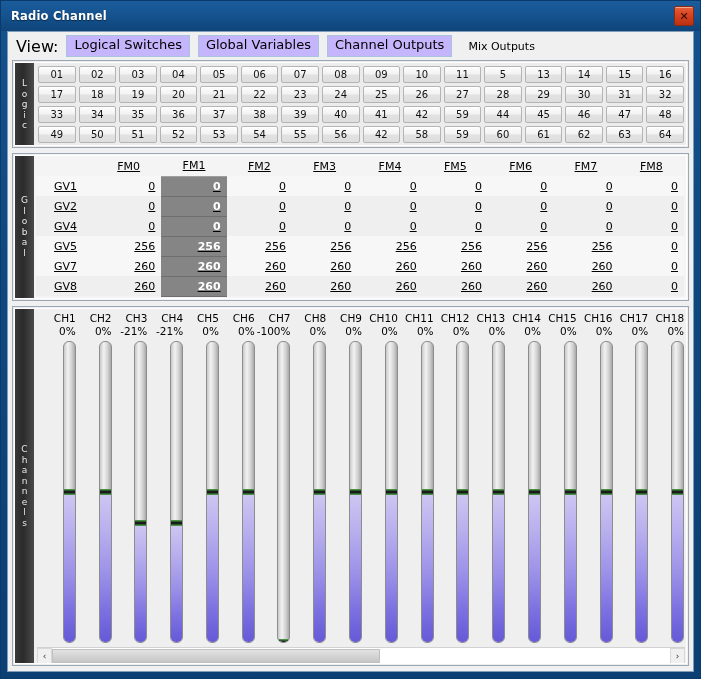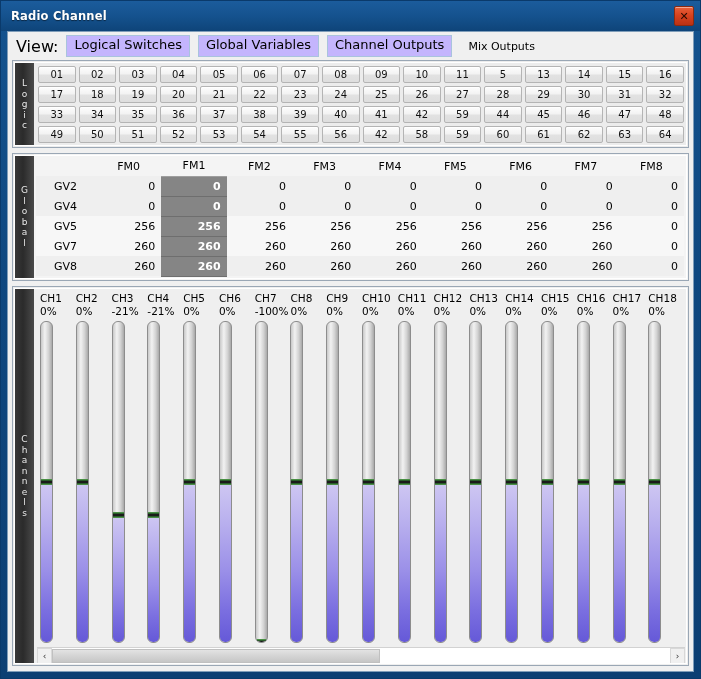--- a/index.html
+++ b/index.html
@@ -159,20 +159,21 @@
     flex: 1 1 auto;
     background: #f4f4f4;
     padding: 2px 4px 3px 2px;
     overflow: hidden;
   }
   table.gv {
     width: 100%;
     border-collapse: collapse;
     font-size: 11px;
     table-layout: fixed;
+    text-decoration: underline;
   }
   table.gv th {
     font-weight: normal;
     font-size: 11px;
     color: #000;
     text-align: center;
     height: 20px;
     background: #f4f4f4;
     border: none;
   }
@@ -213,21 +214,21 @@
     flex: 1 1 auto;
     display: flex;
     align-items: stretch;
     padding: 3px 2px 0 4px;
     gap: 0;
   }
   .ch-col {
     flex: 1 1 0;
     display: flex;
     flex-direction: column;
-    align-items: flex-start;
+    align-items: flex-end;
     min-width: 0;
   }
   .ch-name { font-size: 10.5px; color: #000; line-height: 13px; }
   .ch-val  { font-size: 10.5px; color: #000; line-height: 13px; margin-bottom: 3px; }
   .gauge-wrap {
     flex: 1 1 auto;
     width: 13px;
     position: relative;
     margin-bottom: 4px;
   }
@@ -411,20 +412,32 @@
                 <th>FM2</th>
                 <th>FM3</th>
                 <th>FM4</th>
                 <th>FM5</th>
                 <th>FM6</th>
                 <th>FM7</th>
                 <th>FM8</th>
               </tr>
           </thead>
           <tbody id="gv-body">
+              <tr class="odd">
+                <td class="rowhead">GV1</td>
+                <td>0</td>
+                <td class="sel">0</td>
+                <td>0</td>
+                <td>0</td>
+                <td>0</td>
+                <td>0</td>
+                <td>0</td>
+                <td>0</td>
+                <td>0</td>
+              </tr>
               <tr class="even">
                 <td class="rowhead">GV2</td>
                 <td>0</td>
                 <td class="sel">0</td>
                 <td>0</td>
                 <td>0</td>
                 <td>0</td>
                 <td>0</td>
                 <td>0</td>
                 <td>0</td>

